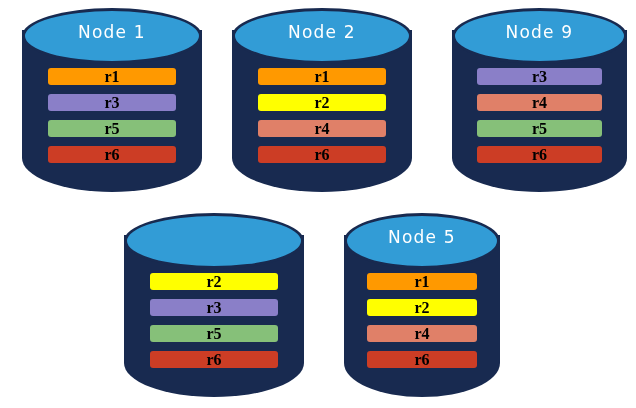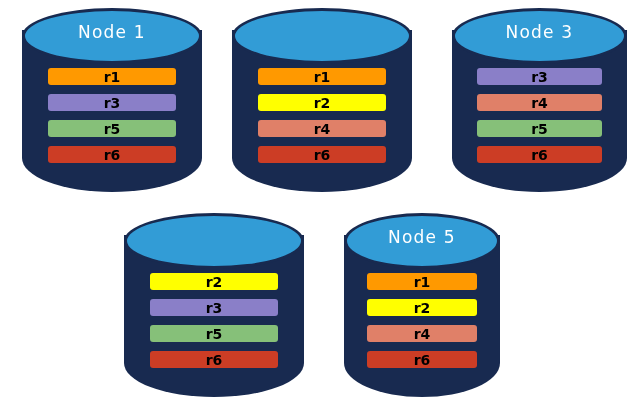--- a/index.html
+++ b/index.html
@@ -73,27 +73,28 @@
     flex-direction: column;
     align-items: center;
     gap: 9px;
     z-index: 2;
   }
   .shard {
     width: 71%;
     height: 17px;
     border-radius: 3px;
     color: #000000;
-    font-size: 14px;
+    font-size: 16px;
     font-weight: bold;
     display: flex;
     align-items: center;
     justify-content: center;
     line-height: 1;
     box-sizing: border-box;
+    font-family: Liberation Serif, serif;
   }
 </style>
 </head>
 <body>
 
 <div id="cluster">
     <div class="node" style="left: 10px; top: 8px; width: 180px; height: 184px; margin-left: 12px;">
       <div class="cyl">
         <div class="cyl-body" style="background: rgb(24, 42, 80);"></div>
         <div class="cyl-top" style="background: rgb(50, 156, 214); border-color: rgb(24, 42, 80);"></div>
@@ -104,33 +105,34 @@
         <div class="shard" style="background: rgb(138, 127, 200); color: rgb(0, 0, 0);">r3</div>
         <div class="shard" style="background: rgb(134, 192, 121); color: rgb(0, 0, 0);">r5</div>
         <div class="shard" style="background: rgb(204, 61, 37); color: rgb(0, 0, 0);">r6</div>
       </div>
     </div>
     <div class="node" style="left: 232px; top: 8px; width: 180px; height: 184px;">
       <div class="cyl">
         <div class="cyl-body" style="background: rgb(24, 42, 80);"></div>
         <div class="cyl-top" style="background: rgb(50, 156, 214); border-color: rgb(24, 42, 80);"></div>
       </div>
+      <div class="node-label" style="color: rgb(255, 255, 255);">Node  2</div>
       <div class="shards">
         <div class="shard" style="background: rgb(255, 153, 0); color: rgb(0, 0, 0);">r1</div>
         <div class="shard" style="background: rgb(255, 255, 0); color: rgb(0, 0, 0);">r2</div>
         <div class="shard" style="background: rgb(224, 128, 104); color: rgb(0, 0, 0);">r4</div>
         <div class="shard" style="background: rgb(204, 61, 37); color: rgb(0, 0, 0);">r6</div>
       </div>
     </div>
     <div class="node" style="left: 452px; top: 8px; width: 175px; height: 184px;">
       <div class="cyl">
         <div class="cyl-body" style="background: rgb(24, 42, 80);"></div>
         <div class="cyl-top" style="background: rgb(50, 156, 214); border-color: rgb(24, 42, 80);"></div>
       </div>
-      <div class="node-label" style="color: rgb(255, 255, 255);">Node  3</div>
+      <div class="node-label" style="color: rgb(255, 255, 255);">Node  9</div>
       <div class="shards">
         <div class="shard" style="background: rgb(138, 127, 200); color: rgb(0, 0, 0);">r3</div>
         <div class="shard" style="background: rgb(224, 128, 104); color: rgb(0, 0, 0);">r4</div>
         <div class="shard" style="background: rgb(134, 192, 121); color: rgb(0, 0, 0);">r5</div>
         <div class="shard" style="background: rgb(204, 61, 37); color: rgb(0, 0, 0);">r6</div>
       </div>
     </div>
     <div class="node" style="left: 124px; top: 213px; width: 180px; height: 184px;">
       <div class="cyl">
         <div class="cyl-body" style="background: rgb(24, 42, 80);"></div>

